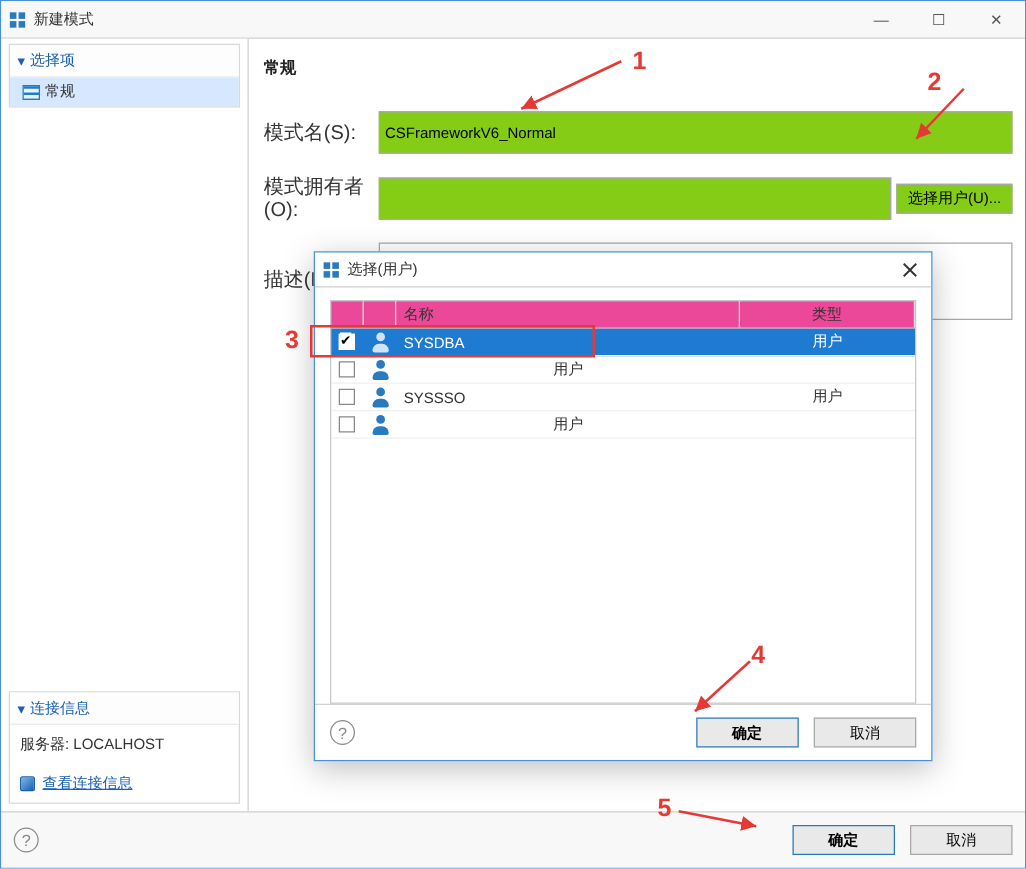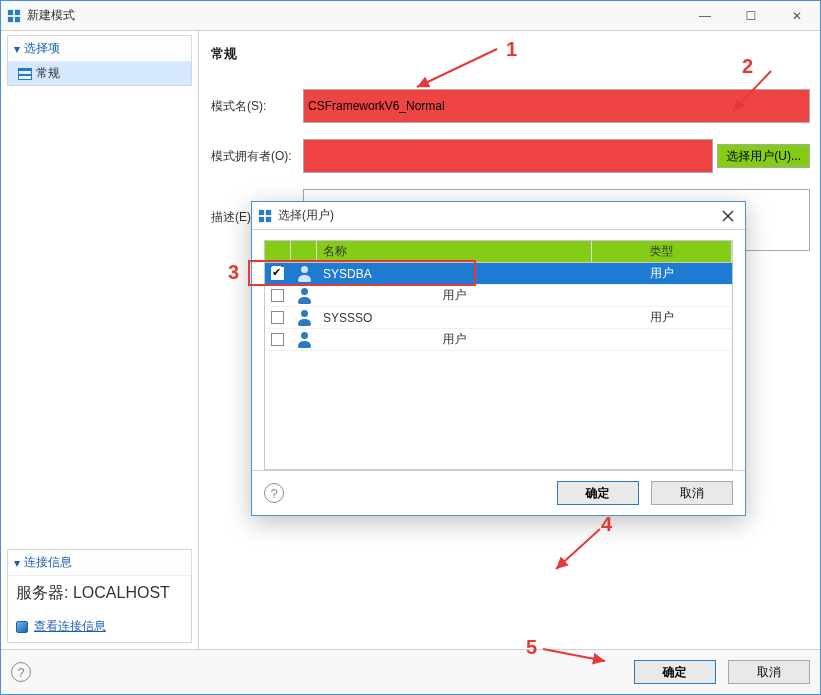--- a/index.html
+++ b/index.html
@@ -59,32 +59,32 @@
     display:inline-block;
     background:
       linear-gradient(#1f7bd1,#1f7bd1) 0 0/14px 2px no-repeat,
       linear-gradient(#1f7bd1,#1f7bd1) 0 5px/14px 2px no-repeat,
       linear-gradient(#1f7bd1,#1f7bd1) 0 10px/14px 2px no-repeat,
       #eaf3fb;
     border:1px solid #1f7bd1;
   }
   .side-spacer { flex:1; }
   .conn-sec { margin:0 6px 6px 6px; border:1px solid #d8d8d8; }
-  .conn-row { font-size:16px; color:#333; padding:7px 8px; }
+  .conn-row { font-size:12px; color:#333; padding:7px 8px; }
   .conn-link { display:flex; align-items:center; gap:6px; font-size:12px; padding:7px 8px; color:#1a5fb4; text-decoration:underline; cursor:pointer; }
   .linkicon { width:12px;height:12px;border:1px solid #1a5fb4;border-radius:2px;background:linear-gradient(135deg,#7db7e8,#1a5fb4); }
 
   
   .main { flex:1; display:flex; flex-direction:column; padding:8px 10px 0 12px; }
   .main-title { font-size:13px; font-weight:bold; color:#222; padding:6px 0 10px 0; border-bottom:0; }
   .form-row { display:flex; align-items:center; margin-top:16px; }
-  .form-row .label { width:92px; font-size:12px; color:#333; }
+  .form-row .label { width:92px; font-size:16px; color:#333; }
   .form-row input[type=text] {
     flex:1; height:23px; font-size:12px;
-    border:1px solid #a8a8a8; padding:16px 4px; background:#ef4444;
+    border:1px solid #a8a8a8; padding:16px 4px; background:#84cc16;
   }
   .form-row textarea {
     flex:1; height:62px; font-size:12px;
     border:1px solid #a8a8a8; padding:2px 4px; background:#fff; resize:none;
   }
   .form-row .btn-after {
     height:24px; margin-left:4px; padding:0 8px;
     font-size:12px; border:1px solid #a8a8a8; background:#84cc16; cursor:pointer;
   }
 
@@ -101,21 +101,21 @@
   .dlg-btn {
     min-width:82px; height:24px; font-size:12px;
     border:1px solid #a8a8a8; background:#e9e9e9; margin-left:8px; cursor:pointer;
   }
   .dlg-btn.primary { border:1px solid #2a7abf;font-weight:bold; }
 
   
   .dialog {
     position:absolute;
     left:250px; top:200px;
-    width:495px; height:315px;
+    width:495px; height:408px;
     background:#fff;
     border:1px solid #4a90d9;
     box-shadow:0 6px 24px rgba(0,0,0,0.25);
     display:flex; flex-direction:column;
   }
   .dlg-title {
     height:28px; display:flex; align-items:center;
     padding-left:6px; font-size:12px; color:#333;
     border-bottom:1px solid #d0d0d0;
   }
@@ -126,21 +126,21 @@
     flex:1; border:1px solid #c8c8c8;
     display:flex; flex-direction:column;
     font-size:12px; color:#333;
   }
   .grid-head, .grid-row {
     display:grid;
     grid-template-columns: 26px 26px 1fr 140px;
     align-items:center;
     height:22px;
   }
-  .grid-head { background:#84cc16; border-bottom:1px solid #c8c8c8; }
+  .grid-head { background:#ec4899; border-bottom:1px solid #c8c8c8; }
   .grid-head > div { border-right:1px solid #dcdcdc; padding:0 6px; height:100%; display:flex; align-items:center; }
   .grid-row { border-bottom:1px solid #f0f0f0; }
   .grid-row > div { padding:0 6px; height:100%; display:flex; align-items:center; }
   .grid-row.selected { background:#1f7bd1; color:#fff; }
   .grid-row.selected .usericon > span.head { background:#cfe4f7; }
   .grid-row.selected .usericon > span.body { background:#cfe4f7; }
   .grid-fill { flex:1; }
   .chk { width:13px;height:13px;border:1px solid #888;background:#fff;display:inline-block;position:relative; }
   .chk.checked::after { content:"✔"; position:absolute; top:-2px; left:0px; font-size:11px; color:#000; }
   .grid-row.selected .chk { border-color:#fff; }

